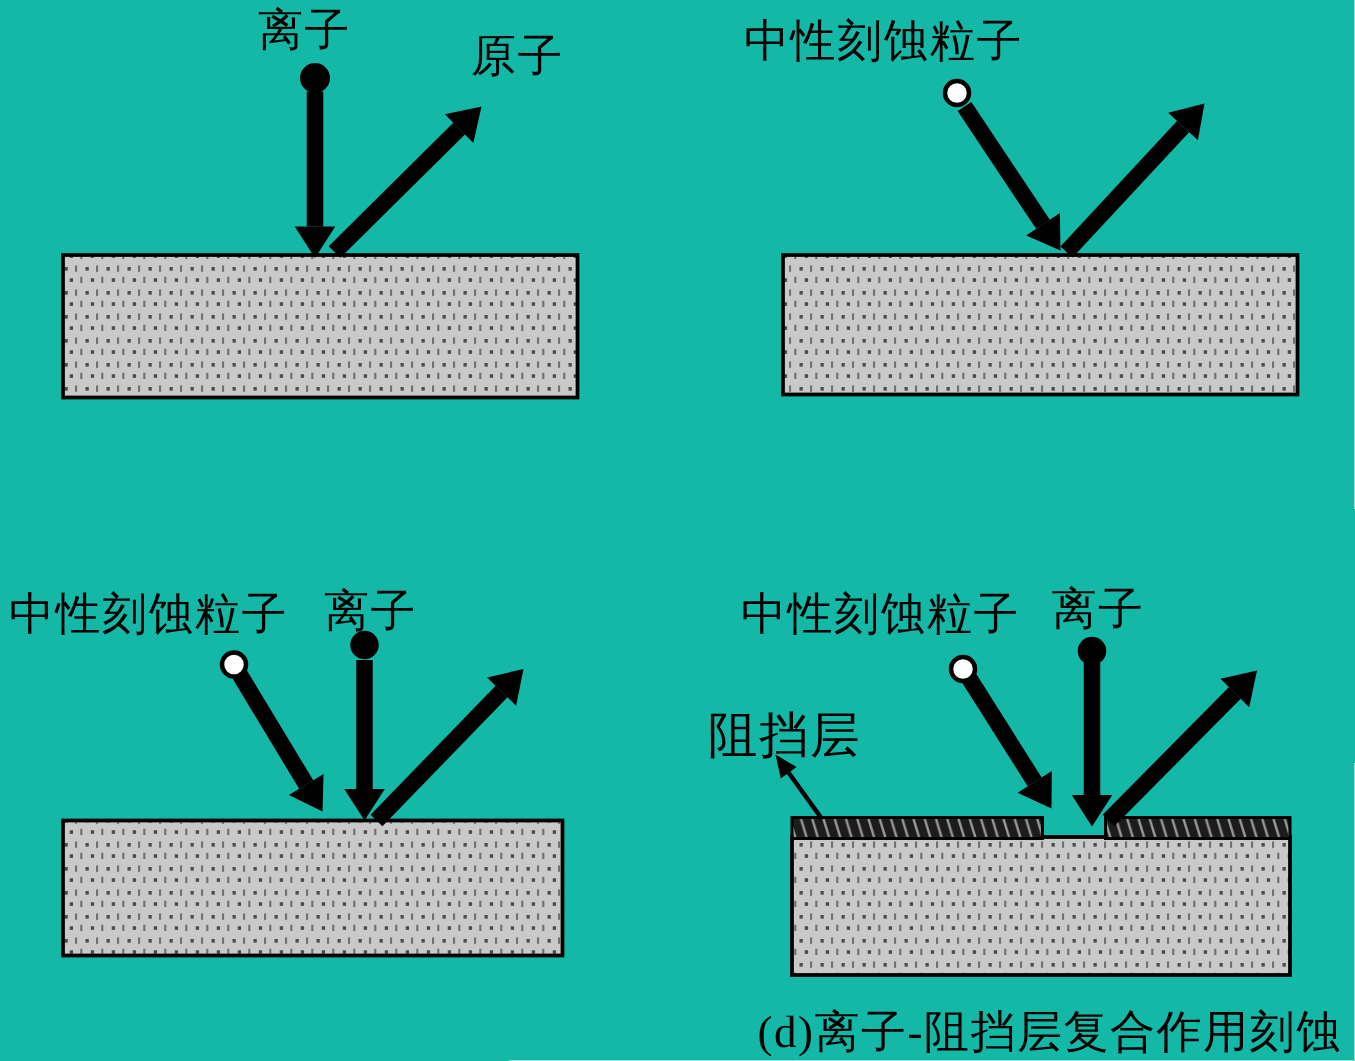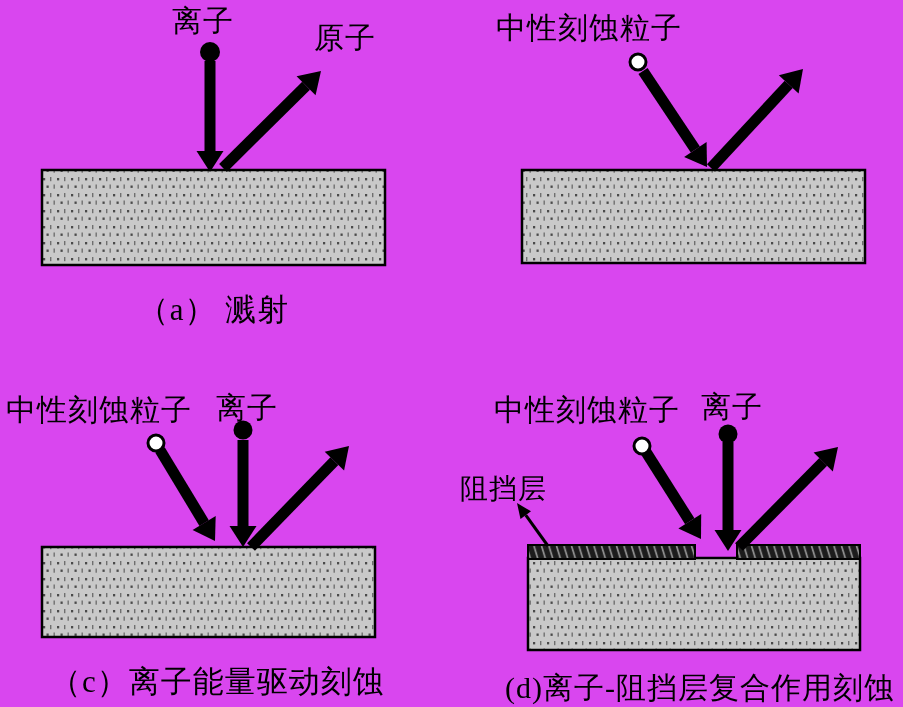--- a/index.html
+++ b/index.html
@@ -13,21 +13,21 @@
     white-space:nowrap;line-height:1.05;
   }
   .cap{
     position:absolute;font-size:31px;text-align:center;
     white-space:nowrap;letter-spacing:1px;
   }
 </style>
 </head>
 <body>
 
-<div id="stage" style="background: #d946ef;">
+<div id="stage" style="background: #14b8a6;">
 
   <svg id="gfx" width="903" height="707">
       <defs>
   <pattern id="stipple" width="14" height="16" patternUnits="userSpaceOnUse">
     <rect width="14" height="16" fill="#c9c9c9"></rect>
     <rect x="1" y="2" width="2.2" height="2.4" fill="#4a4a4a"></rect>
     <rect x="8" y="1" width="1.4" height="4.2" fill="#6f6f6f"></rect>
     <rect x="4.5" y="9.5" width="2.2" height="2.4" fill="#4a4a4a"></rect>
     <rect x="11.5" y="8.5" width="1.4" height="4.2" fill="#6f6f6f"></rect>
   </pattern>
@@ -89,26 +89,24 @@
       <circle cx="210" cy="52" r="10" fill="#000000"></circle>
       <circle cx="638" cy="62" r="8" fill="#ffffff" stroke="#000000" stroke-width="3"></circle>
       <circle cx="156" cy="443" r="8" fill="#ffffff" stroke="#000000" stroke-width="3"></circle>
       <circle cx="243" cy="430" r="9.5" fill="#000000"></circle>
       <circle cx="642" cy="446" r="8" fill="#ffffff" stroke="#000000" stroke-width="3"></circle>
       <circle cx="728" cy="434" r="9.5" fill="#000000"></circle>
     </svg>
 
   <div class="lbl" style="left:172px;top:5px">离子</div>
   <div class="lbl" style="left:314px;top:22px">原子</div>
-  <div class="cap" style="left:42px;top:289px;width:343px">（a） 溅射</div>
 
   <div class="lbl" style="left:496px;top:12px">中性刻蚀粒子</div>
 
   <div class="lbl" style="left:6px;top:394px">中性刻蚀粒子</div>
   <div class="lbl" style="left:216px;top:392px">离子</div>
-  <div class="cap" style="left:40px;top:661px;width:355px">（c）离子能量驱动刻蚀</div>
 
   <div class="lbl" style="left:494px;top:394px">中性刻蚀粒子</div>
   <div class="lbl" style="left:701px;top:391px">离子</div>
-  <div class="lbl" style="left:460px;top:474px;font-size:28px">阻挡层</div>
+  <div class="lbl" style="left:472px;top:474px;font-size:33px">阻挡层</div>
   <div class="cap" style="left:505px;top:668px;width:390px;font-size:30px">(d)离子-阻挡层复合作用刻蚀</div>
 
 </div>
 
 </body></html>

